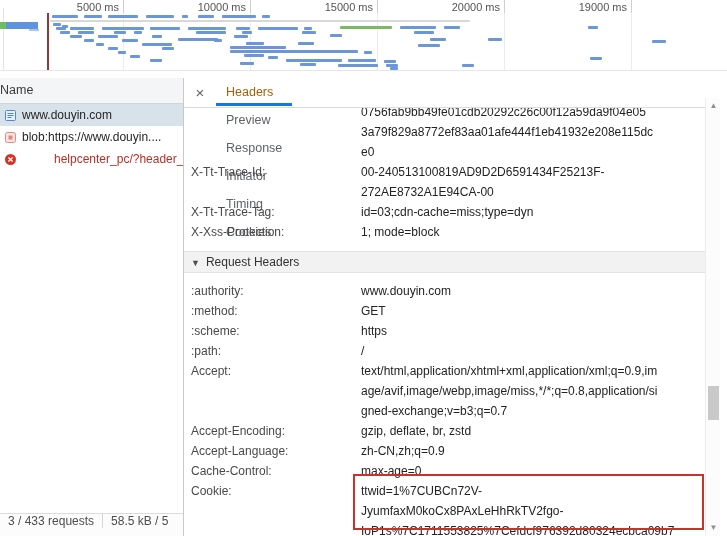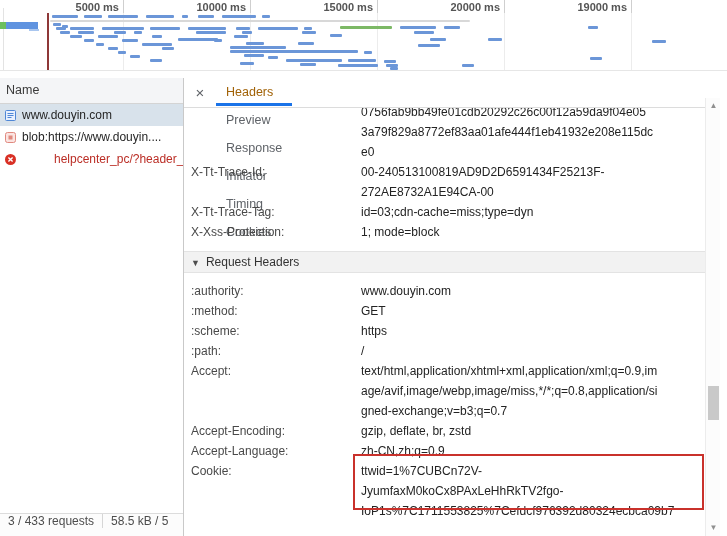--- a/index.html
+++ b/index.html
@@ -2,39 +2,39 @@
 <html><head>
 <meta charset="utf-8">
 <style>
   * { margin:0; padding:0; box-sizing:border-box; }
   html,body { width:727px; height:536px; background:#fff; overflow:hidden;
     font-family:"Liberation Sans","DejaVu Sans",sans-serif; }
   #app { position:relative; width:727px; height:536px; background:#fff; }
 
   
   #overview { position:absolute; left:0; top:0; width:727px; height:71px;
-    background:#fff; border-bottom:1px solid #e6e6e6; overflow:hidden;font-weight:bold; }
+    background:#fff; border-bottom:1px solid #e6e6e6; overflow:hidden; }
   .ruler-label { position:absolute; top:1px; font-size:11px; color:#555;
     transform:translateX(-100%); white-space:nowrap; }
   .gridline { position:absolute; top:0; width:1px; height:71px; background:#ececec; }
   .gridline::before { content:""; position:absolute; top:0; left:0; width:1px; height:13px; background:#cfcfcf; }
   .wbar { position:absolute; height:3px; border-radius:1px; }
   .wbar.b { background:#6b96d8; }
   .wbar.g { background:#7cb865; }
   .wbar.base { height:2px; background:#d8d8d8; }
   #corner-divider { position:absolute; left:3px; top:8px; width:1px; height:62px; background:#e3e3e3; }
   #corner-bar-green { position:absolute; left:0; top:22px; width:6px; height:7px; background:#6cbf5e; }
   #corner-bar-blue { position:absolute; left:6px; top:22px; width:32px; height:7px; background:#5f93e0; }
   #corner-bar-light { position:absolute; left:29px; top:29px; width:10px; height:2px; background:#a9c6ef; }
   #load-marker { position:absolute; left:47px; top:13px; width:2px; height:57px; background:#8e3838; }
 
   
   #requests-panel { position:absolute; left:0; top:78px; width:184px; height:458px;
     background:#fff; border-right:1px solid #c9c9c9; overflow:hidden; }
-  #name-header { height:26px; line-height:25px; padding-left:6px; font-size:12.5px; color:#3a3a3a;
+  #name-header { height:26px; line-height:25px; font-size:12.5px; color:#3a3a3a;
     background:#f4f5f7; border-bottom:1px solid #d4d4d4; }
   .req-row { display:flex; align-items:center; height:22px; padding-left:4px;
     font-size:12px; color:#262626; white-space:nowrap; overflow:hidden; cursor:default; }
   .req-row.selected { background:#d8e2eb; }
   .req-row.error { color:#bb2e26;gap:32px; }
   .req-icon { width:13px; height:13px; margin-right:5px; flex:0 0 13px; display:inline-block; }
   #summary-bar { position:absolute; left:0; bottom:0; width:183px; height:23px;
     background:#fcfcfc; border-top:1px solid #dcdcdc; display:flex; align-items:flex-start;
     font-size:12px; color:#4d4d4d; overflow:hidden; }
   .summary-item { padding:0 8px; white-space:nowrap; }
@@ -289,20 +289,26 @@
               <div>gzip, deflate, br, zstd</div>
             </div>
           </div>
           <div class="kv-row">
             <div class="kv-name">Accept-Language:</div>
             <div class="kv-val">
               <div>zh-CN,zh;q=0.9</div>
             </div>
           </div>
           <div class="kv-row">
+            <div class="kv-name">Cache-Control:</div>
+            <div class="kv-val">
+              <div>max-age=0</div>
+            </div>
+          </div>
+          <div class="kv-row">
             <div class="kv-name">Cookie:</div>
             <div class="kv-val">
               <div>ttwid=1%7CUBCn72V-</div>
               <div>JyumfaxM0koCx8PAxLeHhRkTV2fgo-</div>
               <div>IoP1s%7C1711553825%7Cefdcf976392d80324ecbca09b7</div>
             </div>
             <div class="hl-box"></div>
           </div>
         </div>
     </div>

